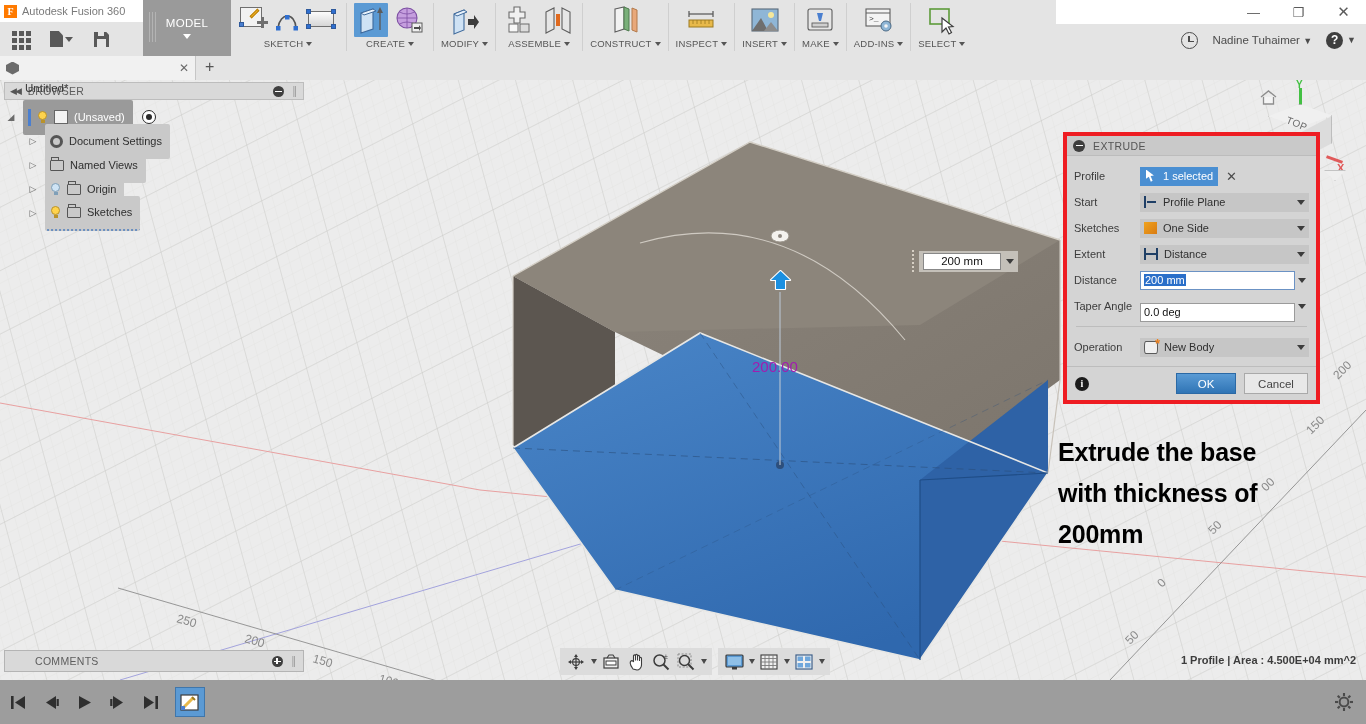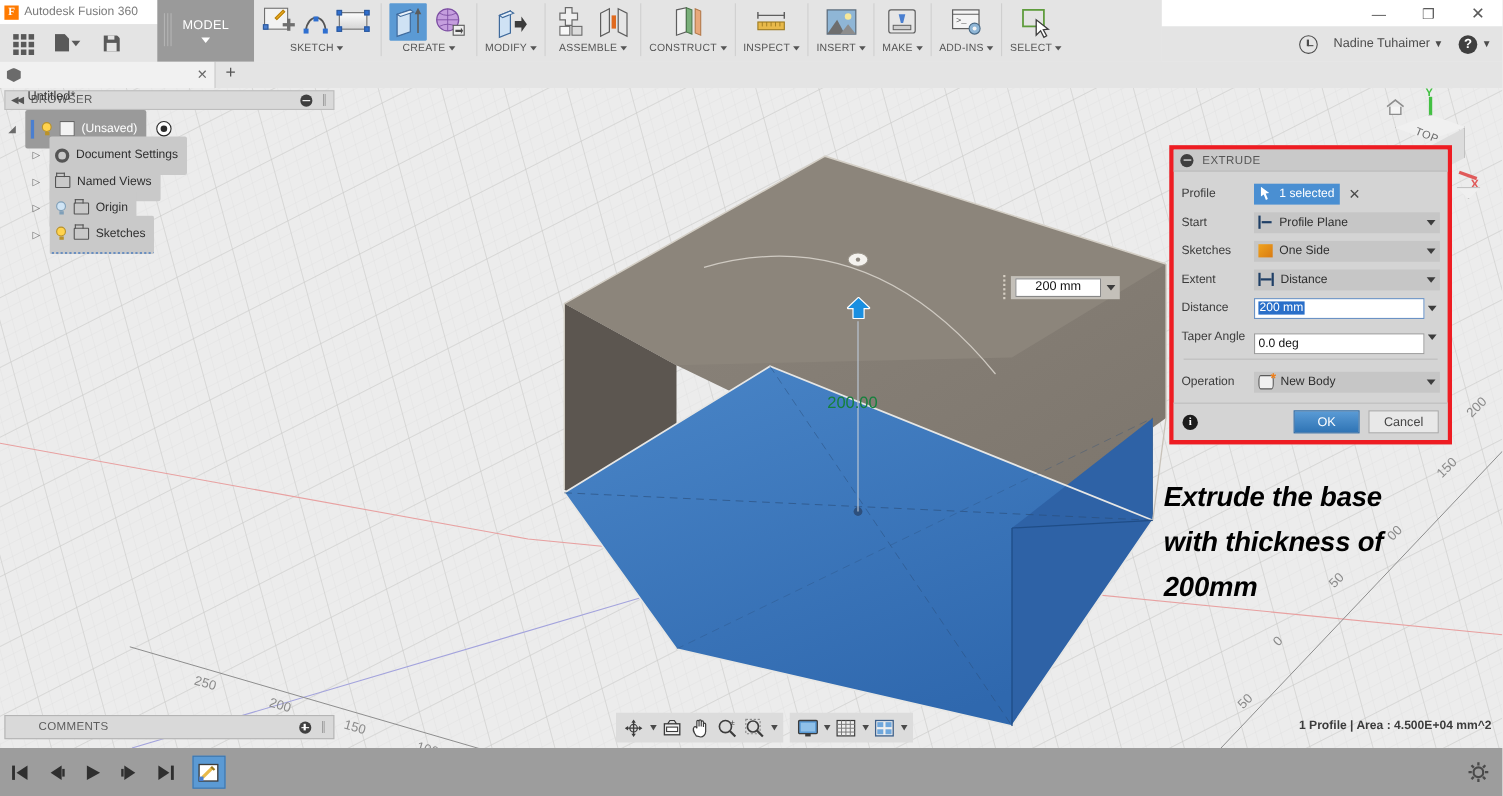--- a/index.html
+++ b/index.html
@@ -201,21 +201,21 @@
   .onesideic{width:13px;height:12px;background:linear-gradient(135deg,#f0a31e,#d97b12);position:relative;}
   .distic{width:14px;height:12px;position:relative;}
   .distic:before{content:"";position:absolute;left:0;top:0;width:2px;height:12px;background:#1f3f66;}
   .distic:after{content:"";position:absolute;right:0;top:0;width:2px;height:12px;background:#1f3f66;}
   .distic i{position:absolute;left:2px;top:5px;width:10px;height:1.6px;background:#1f3f66;}
   .newbodyic{width:14px;height:13px;background:#f0f0f0;border:1.3px solid #5a5a5a;border-radius:2px/5px;position:relative;}
   .newbodyic:after{content:"*";position:absolute;right:-3px;top:-6px;color:#ee7f1a;font-size:13px;font-weight:bold;}
 
   
   .annot{position:absolute;left:1058px;top:432px;width:300px;z-index:55;
-     font-size:25px;font-weight:bold;color:#000;line-height:41px;letter-spacing:-.2px;font-style:italic;}
+     font-size:25px;font-weight:bold;color:#000;line-height:41px;letter-spacing:-.2px;}
 
   
   .viewcube{position:absolute;right:20px;top:82px;width:110px;height:100px;z-index:20;}
   .homeic{position:absolute;left:24px;top:8px;width:17px;height:15px;cursor:pointer;}
   .vcarrow-y{position:absolute;left:63px;top:6px;width:3px;height:20px;background:#43c043;}
   .vclabel-y{position:absolute;left:60px;top:-3px;font-size:10px;color:#43c043;font-weight:bold;}
   .vcarrow-x{position:absolute;left:90px;top:76px;width:17px;height:3px;background:#e05a5a;transform:rotate(20deg);}
   .vclabel-x{position:absolute;left:101px;top:80px;font-size:11px;color:#e05a5a;font-weight:bold;}
   .vcbody{position:absolute;left:32px;top:22px;width:64px;height:60px;}
   .vctop{position:absolute;left:0;top:0;width:64px;height:38px;background:#f0f0f0;border:1px dashed #9a9a9a;
@@ -230,21 +230,21 @@
   
   .distfield{position:absolute;left:912px;top:250px;height:22px;display:flex;align-items:center;gap:5px;z-index:18;}
   .dotcol{display:flex;flex-direction:column;gap:2px;}
   .dotcol i{width:2px;height:2px;background:#d6cfc4;display:block;}
   .dfbox{background:#c4c0b9;padding:2px 4px;display:flex;align-items:center;gap:5px;}
   .dfinput{width:78px;height:17px;background:#fff;border:1px solid #888;font-size:11.5px;color:#111;
      display:flex;align-items:center;justify-content:center;cursor:text;}
   .dfcaret{width:0;height:0;border-left:4px solid transparent;border-right:4px solid transparent;border-top:5px solid #3c3c3c;cursor:pointer;}
 
   .manip-arrow{position:absolute;left:768px;top:190px;width:25px;height:22px;z-index:18;cursor:pointer;}
-  .dimtext{position:absolute;left:752px;top:278px;font-size:15px;color:#15803d;z-index:17;}
+  .dimtext{position:absolute;left:752px;top:278px;font-size:15px;color:#a21caf;z-index:17;}
 </style>
 </head>
 <body>
 
 <div id="app">
 
   <div class="canvas">
     <svg width="1366" height="600" viewBox="0 0 1366 600" style="position:absolute;left:0;top:0;">
       <defs>
         <pattern id="finegrid" width="11.3" height="11.3" patternUnits="userSpaceOnUse" patternTransform="rotate(-27 0 0) skewX(-12)">

